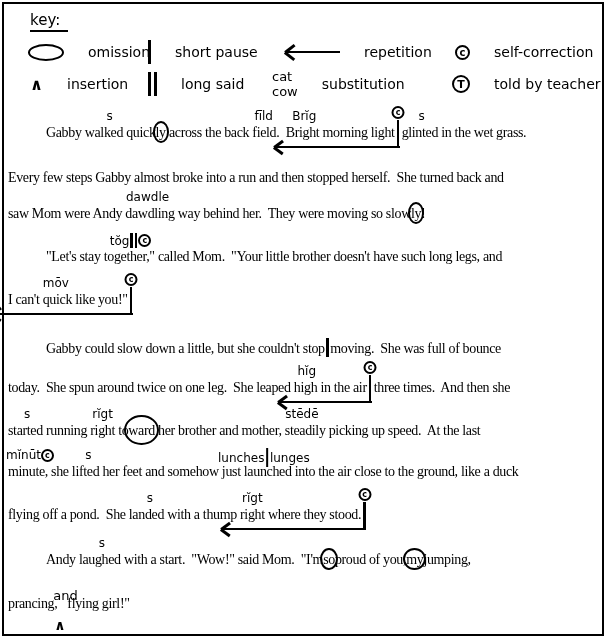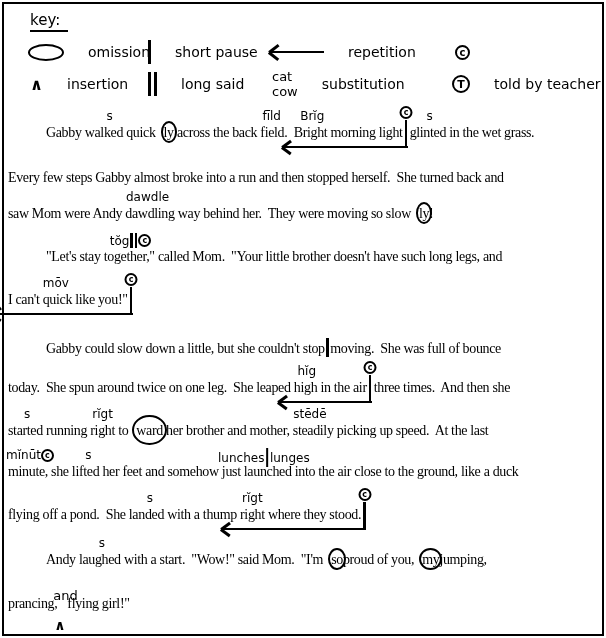--- a/index.html
+++ b/index.html
@@ -30,21 +30,21 @@
 
   
   .line{position:absolute;left:8px;white-space:pre;font:14px "Liberation Serif",serif;
         letter-spacing:-0.35px;}
   .indent{padding-left:38px;}
   .rel{position:relative;display:inline-block;}
   .above{position:absolute;top:-16px;left:50%;transform:translateX(-50%);
          display:inline-flex;align-items:center;white-space:nowrap;
          font:12px "DejaVu Sans",sans-serif;letter-spacing:0;}
   .hw{font-family:"DejaVu Sans",sans-serif;letter-spacing:0;}
-  .oval{position:relative;display:inline-block;margin-left:8px;}
+  .oval{position:relative;display:inline-block;}
   .oval::after{content:"";position:absolute;left:-3px;right:-3px;top:-4px;bottom:-2px;
                border:2px solid #000;border-radius:50%;}
   .oval.big::after{left:-4px;right:-4px;top:-8px;bottom:-6px;border-width:2.5px;}
   .msc{display:inline-flex;align-items:center;justify-content:center;width:13px;height:13px;
        border:2px solid #000;border-radius:50%;box-sizing:border-box;
        font:bold 8px "DejaVu Sans",sans-serif;letter-spacing:0;}
   .bar{display:inline-block;width:2.5px;height:19px;background:#000;vertical-align:-4px;margin:0 1.5px;}
   .bar.sm{height:15px;vertical-align:-2px;margin:0 1px;}
   .arr{display:inline-block;position:relative;width:7px;height:13px;}
   .arr .msc{position:absolute;top:-18px;left:50%;transform:translateX(-50%);}
@@ -67,26 +67,27 @@
   <div class="key-title">key:</div>
 
   <div class="kitem" style="left:28px;top:38px">
       <span class="koval"></span>
       <span>omission</span>
     </div>
   <div class="kitem" style="left:148px;top:38px">
       <span class="kbar"></span>
       <span>short pause</span>
     </div>
-  <div class="kitem" style="left:270px;top:38px">
+  <div class="kitem" style="left:286px;top:38px">
       <span class="karrow"></span>
       <span>repetition</span>
     </div>
   <div class="kitem" style="left:455px;top:38px">
       <span class="circ sc">c</span>
+      <span>self-correction</span>
     </div>
 
   <div class="kitem" style="left:30px;top:70px">
       <span class="karet">∧</span>
       <span>insertion</span>
     </div>
   <div class="kitem" style="left:148px;top:70px">
       <span class="kdbar">
         <span class="kbar"></span>
         <span class="kbar"></span>

